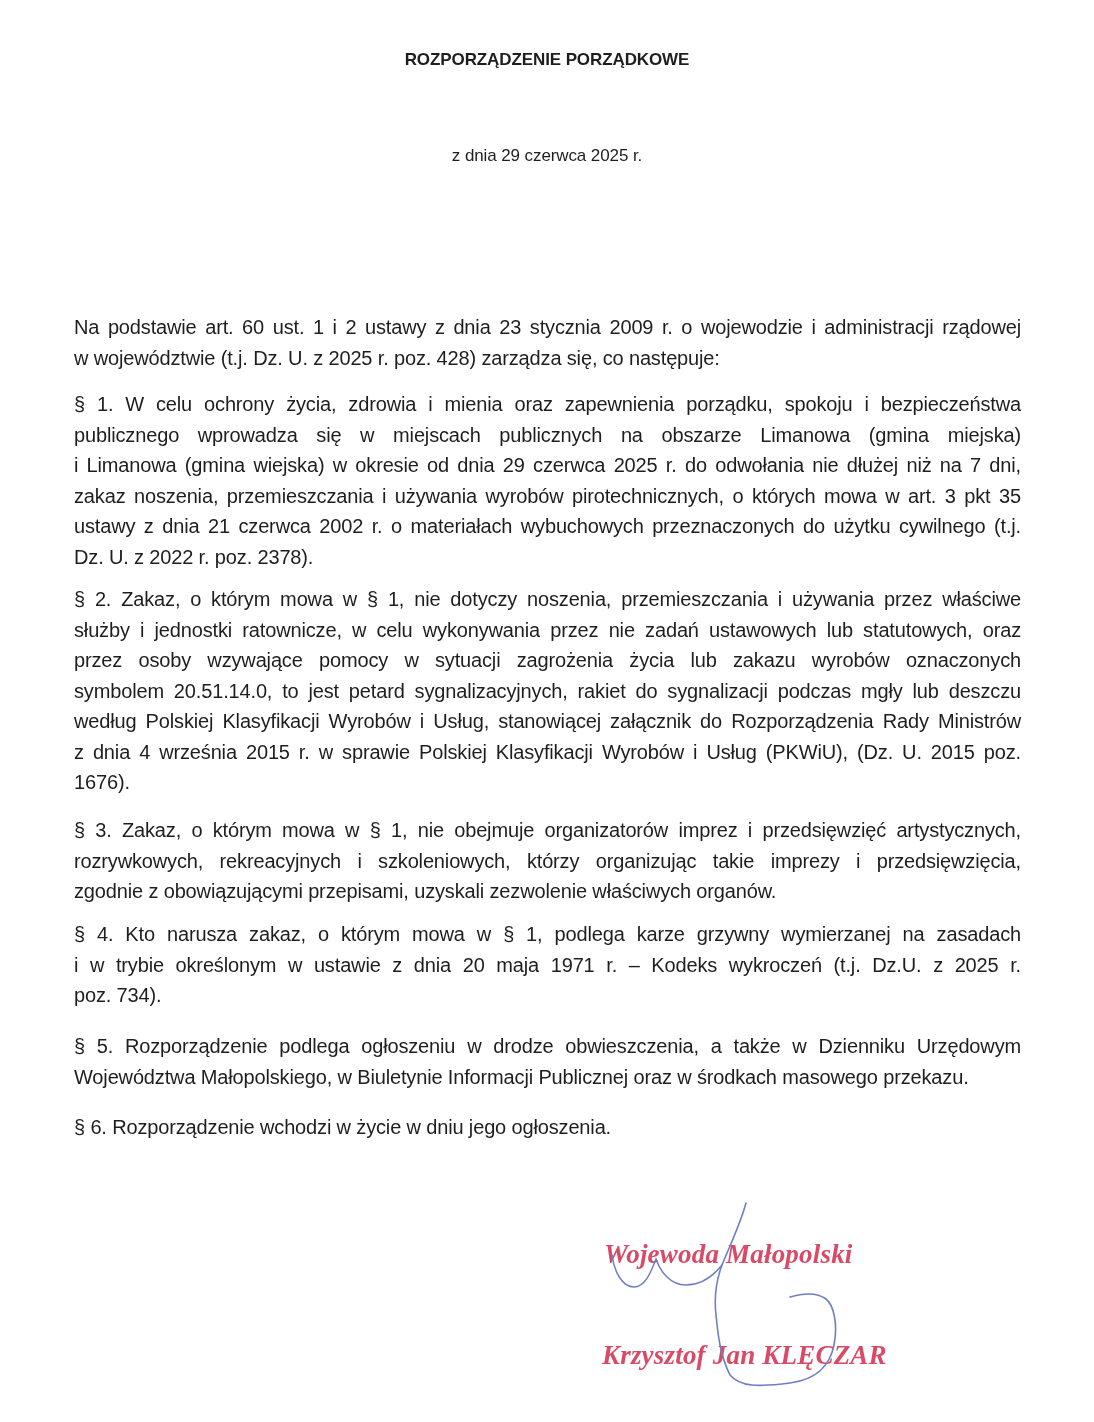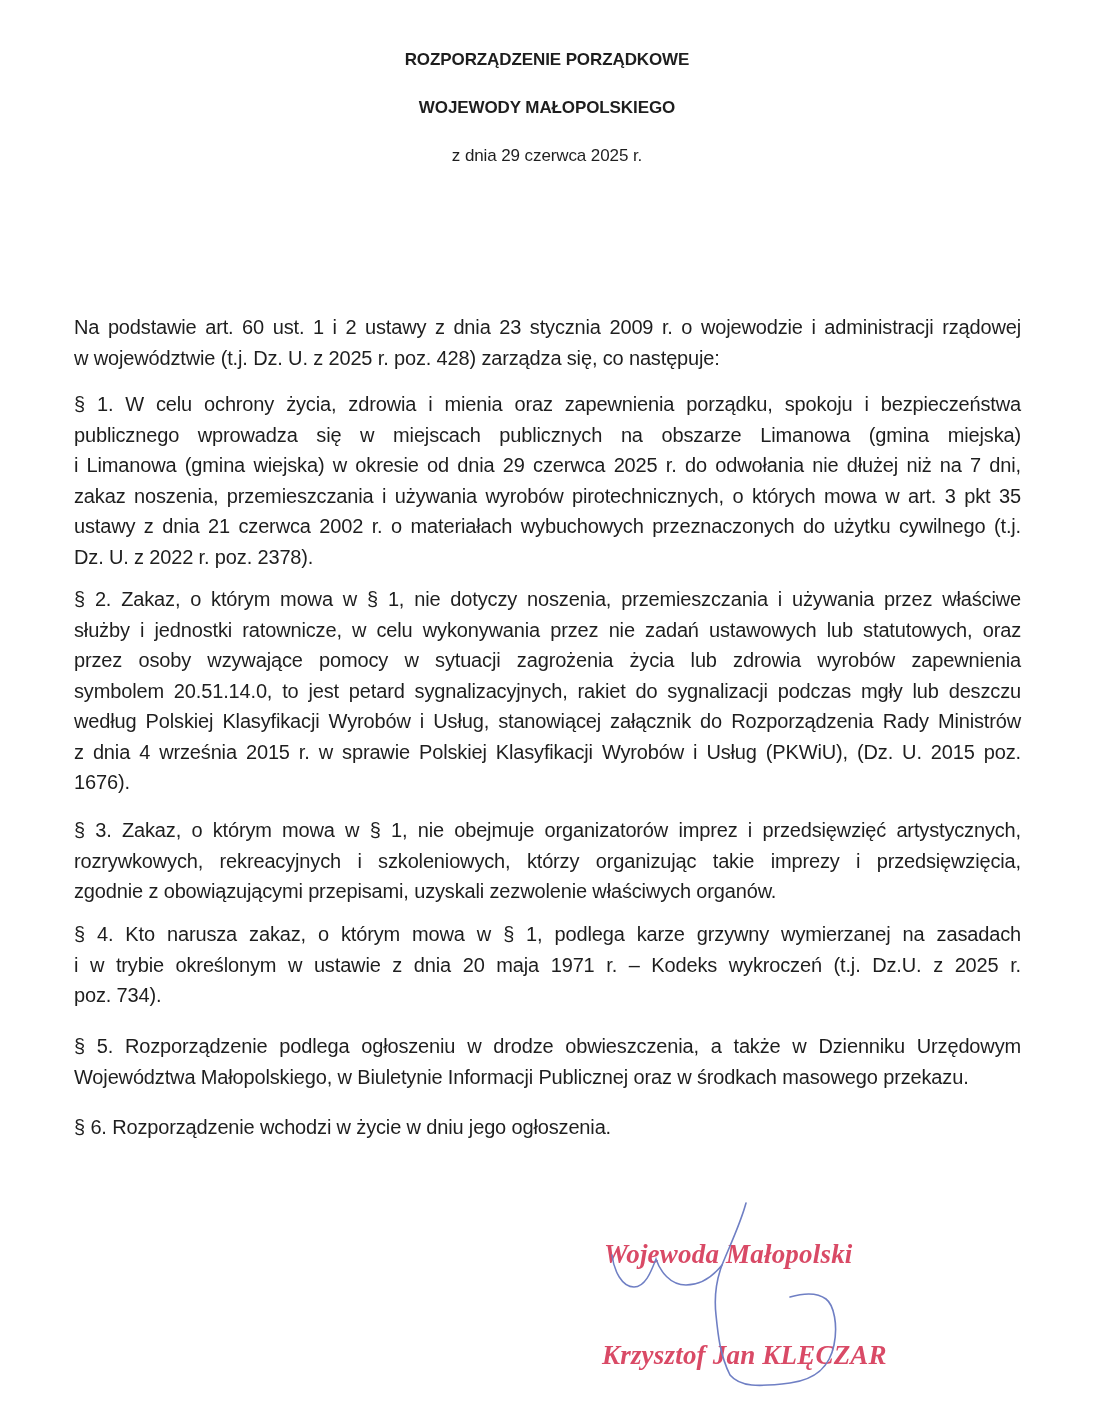--- a/index.html
+++ b/index.html
@@ -96,42 +96,41 @@
       height: 195px;
       pointer-events: none;
     }
   </style>
 </head>
 <body>
 
 <div class="page">
 
   <div class="header-line bold title-h1">ROZPORZĄDZENIE PORZĄDKOWE</div>
-  <div class="header-line bold title-h2">WOJEWODY MAŁOPOLSKIEGO</div>
   <div class="header-line title-date">z dnia 29 czerwca 2025 r.</div>
 
 
   <div class="body-block p-intro">
     <span class="ln">Na podstawie art. 60 ust. 1 i 2 ustawy z dnia 23 stycznia 2009 r. o wojewodzie i administracji rządowej</span>
     <span class="ln last">w województwie (t.j. Dz. U. z 2025 r. poz. 428)  zarządza się, co następuje:</span>
   </div>
 
   <div class="body-block p-1">
     <span class="ln">§ 1. W celu ochrony życia, zdrowia i mienia oraz zapewnienia porządku, spokoju i bezpieczeństwa</span>
     <span class="ln">publicznego wprowadza się w miejscach publicznych na obszarze Limanowa (gmina miejska)</span>
     <span class="ln">i Limanowa (gmina wiejska)  w okresie od dnia 29 czerwca 2025 r. do odwołania nie dłużej niż na 7 dni,</span>
     <span class="ln">zakaz noszenia, przemieszczania i używania wyrobów pirotechnicznych, o których mowa w art. 3 pkt 35</span>
     <span class="ln">ustawy z dnia 21 czerwca 2002 r. o materiałach wybuchowych przeznaczonych do użytku cywilnego (t.j.</span>
     <span class="ln last">Dz. U. z 2022 r. poz. 2378).</span>
   </div>
 
   <div class="body-block p-2">
     <span class="ln">§ 2. Zakaz, o którym mowa w § 1, nie dotyczy noszenia, przemieszczania i używania przez właściwe</span>
     <span class="ln">służby i jednostki ratownicze, w celu wykonywania przez nie zadań ustawowych lub statutowych, oraz</span>
-    <span class="ln">przez osoby wzywające pomocy w sytuacji zagrożenia życia lub zdrowia wyrobów zapewnienia</span>
+    <span class="ln">przez osoby wzywające pomocy w sytuacji zagrożenia życia lub zakazu wyrobów oznaczonych</span>
     <span class="ln">symbolem 20.51.14.0, to jest petard sygnalizacyjnych, rakiet do sygnalizacji podczas mgły lub deszczu</span>
     <span class="ln">według Polskiej Klasyfikacji Wyrobów i Usług, stanowiącej załącznik do Rozporządzenia Rady Ministrów</span>
     <span class="ln">z dnia 4 września 2015 r. w sprawie Polskiej Klasyfikacji Wyrobów i Usług (PKWiU), (Dz. U. 2015 poz.</span>
     <span class="ln last">1676).</span>
   </div>
 
   <div class="body-block p-3">
     <span class="ln">§ 3. Zakaz, o którym mowa w § 1, nie obejmuje organizatorów imprez i przedsięwzięć artystycznych,</span>
     <span class="ln">rozrywkowych, rekreacyjnych i szkoleniowych, którzy organizując takie imprezy i przedsięwzięcia,</span>
     <span class="ln last">zgodnie z obowiązującymi przepisami, uzyskali zezwolenie właściwych organów.</span>

